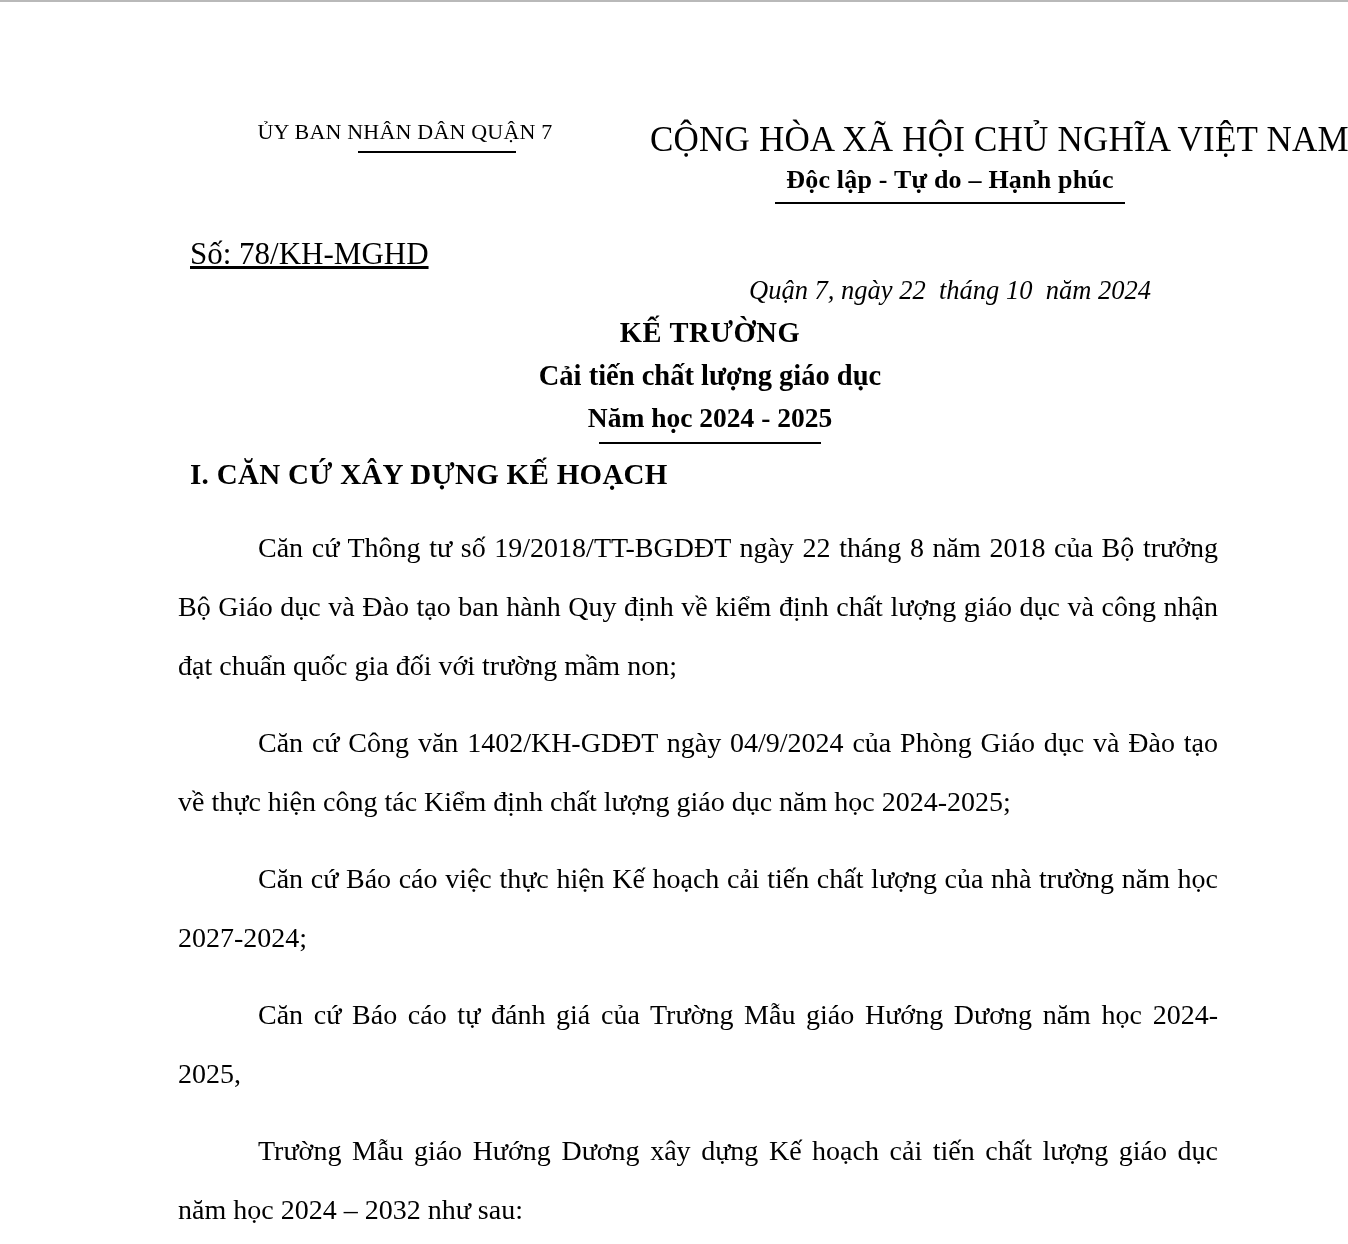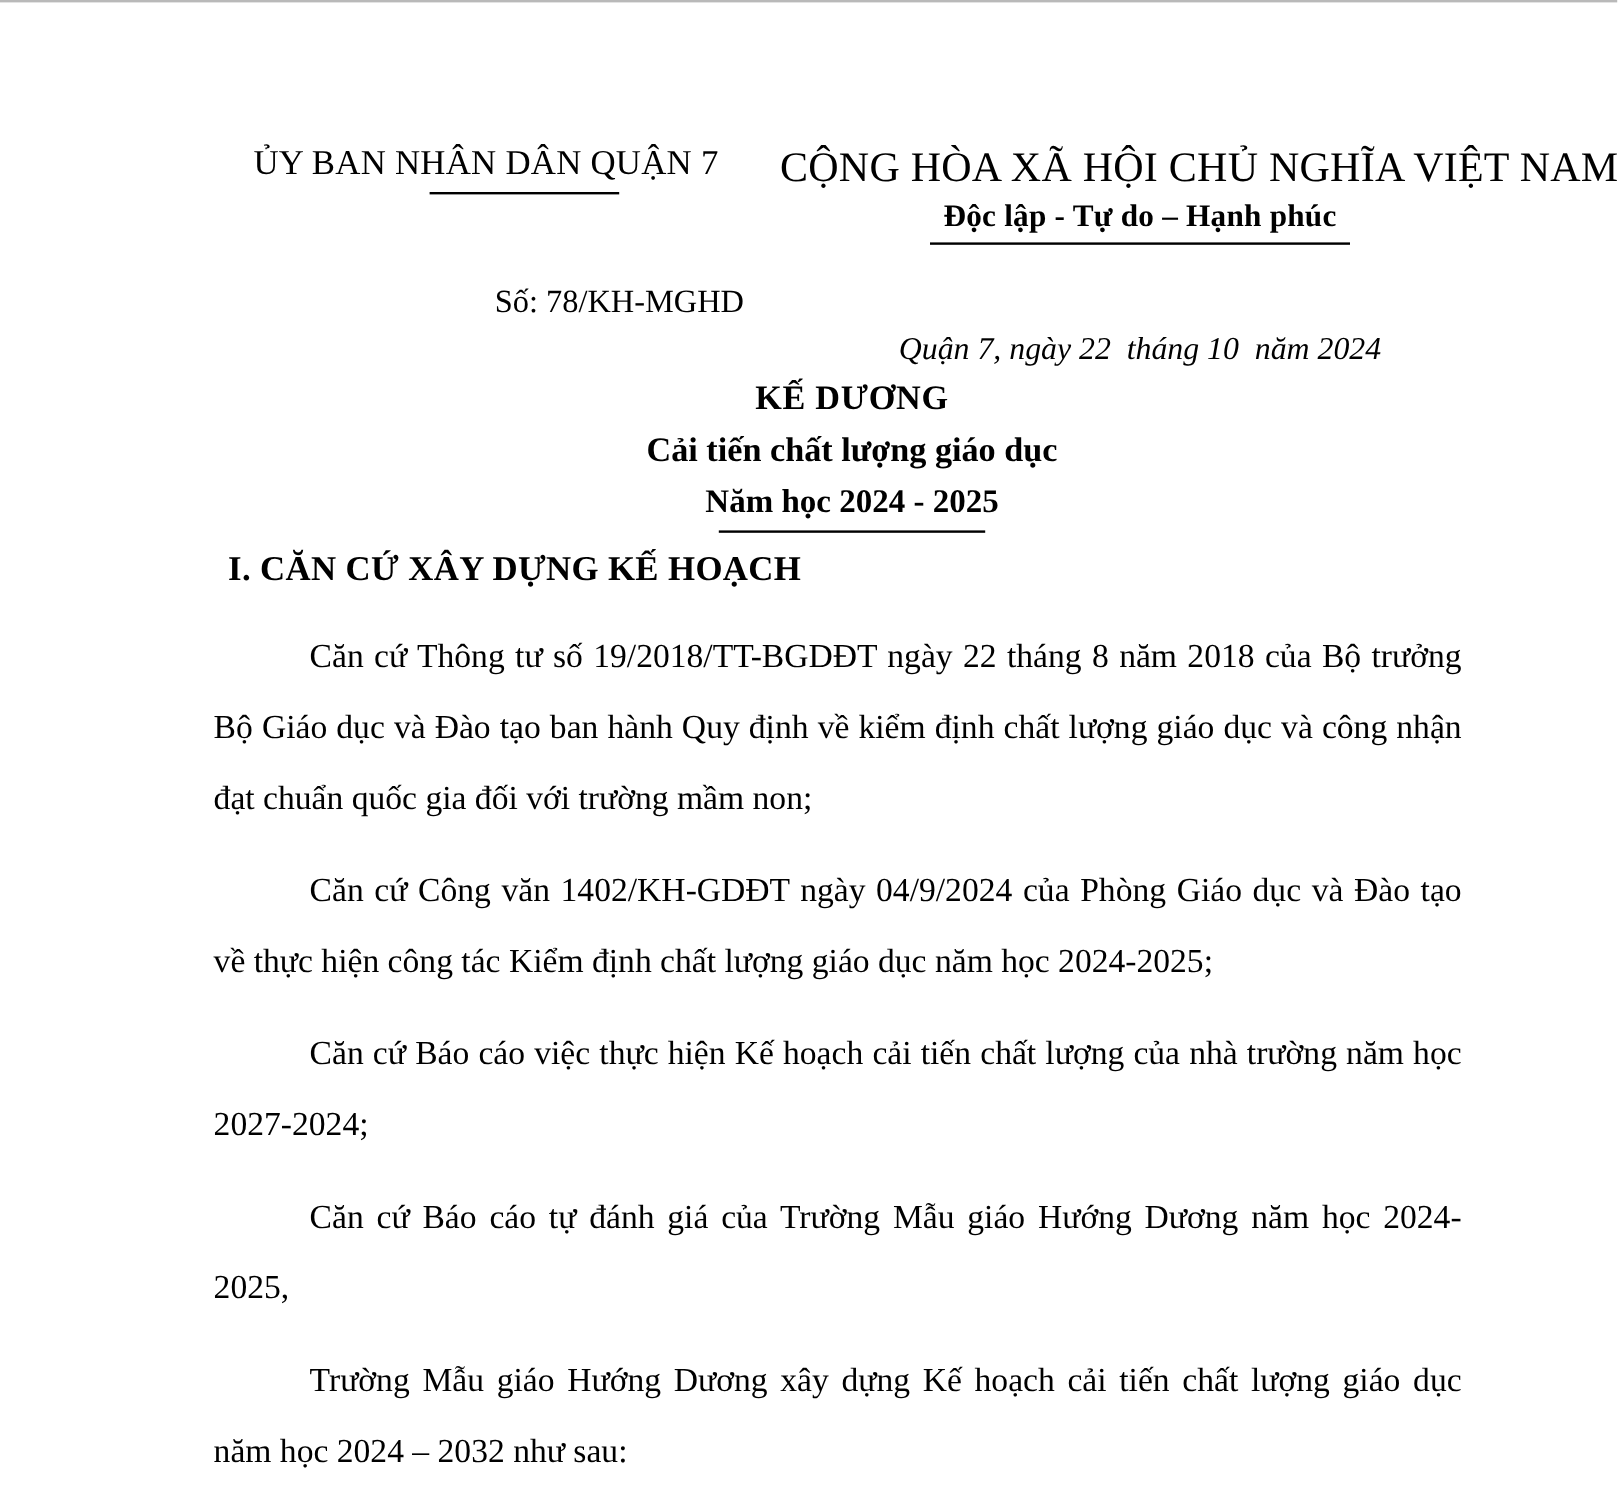--- a/index.html
+++ b/index.html
@@ -46,21 +46,21 @@
     text-align: center;
   }
 
   .header-col-right {
     width: 600px;
     margin-left: 30px;
     text-align: center;
   }
 
   .org-line-1 {
-    font-size: 29px;
+    font-size: 22px;
     letter-spacing: 0.2px;
     line-height: 1.28;
     white-space: nowrap;
   }
 
   .org-line-2 {
     font-weight: bold;
     font-size: 27.5px;
     letter-spacing: 0.2px;
     line-height: 1.28;
@@ -90,23 +90,24 @@
   }
   .rule-org   { width: 158px; margin-left: 168px; }
   .rule-nation{ width: 350px; }
   .rule-title { width: 222px; }
 
   .doc-number {
     position: absolute;
     top: 236px;
     left: 190px;
     width: 430px;
-    text-align: right;
-    font-size: 27px;
-    white-space: nowrap;
+    text-align: left;
+    font-size: 31px;
+    white-space: nowrap;
+    text-decoration: underline;
   }
 
   .doc-place-date {
     position: absolute;
     top: 236px;
     left: 650px;
     width: 600px;
     text-align: center;
     font-style: italic;
     font-size: 26.5px;
@@ -193,21 +194,21 @@
       <div class="rule rule-nation"></div>
     </div>
 
   </div>
 
   <div class="doc-number">Số: 78/KH-MGHD</div>
 
   <div class="doc-place-date">Quận 7, ngày 22  tháng 10  năm 2024</div>
 
   <div class="title-block">
-    <div class="title-main">KẾ DƯƠNG</div>
+    <div class="title-main">KẾ TRƯỜNG</div>
     <div class="title-sub">Cải tiến chất lượng giáo dục</div>
     <div class="title-year">Năm học 2024 - 2025</div>
     <div class="rule rule-title"></div>
   </div>
 
   <div class="section-heading">I. CĂN CỨ XÂY DỰNG KẾ HOẠCH</div>
 
   <div class="body-content">
     <p class="para">Căn cứ Thông tư số 19/2018/TT-BGDĐT ngày 22 tháng 8 năm 2018 của Bộ trưởng Bộ Giáo dục và Đào tạo ban hành Quy định về kiểm định chất lượng giáo dục và công nhận đạt chuẩn quốc gia đối với trường mầm non;</p>
     <p class="para">Căn cứ Công văn 1402/KH-GDĐT ngày 04/9/2024 của Phòng Giáo dục và Đào tạo về thực hiện công tác Kiểm định chất lượng giáo dục năm học 2024-2025;</p>

